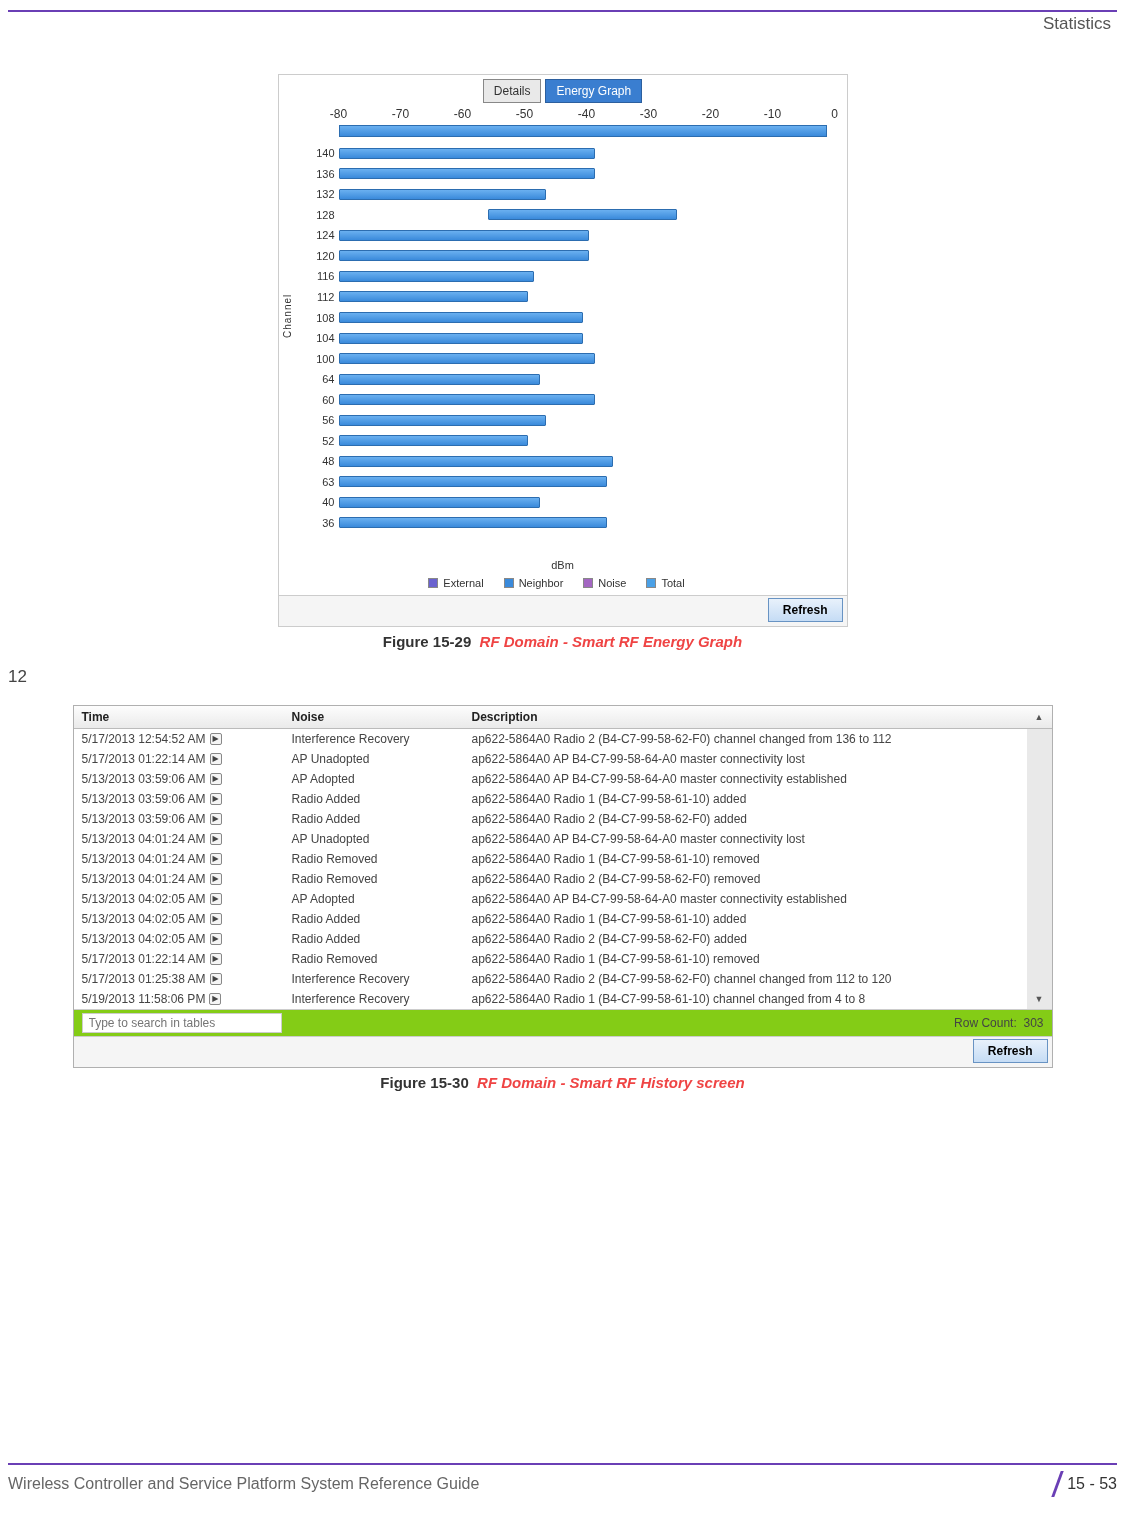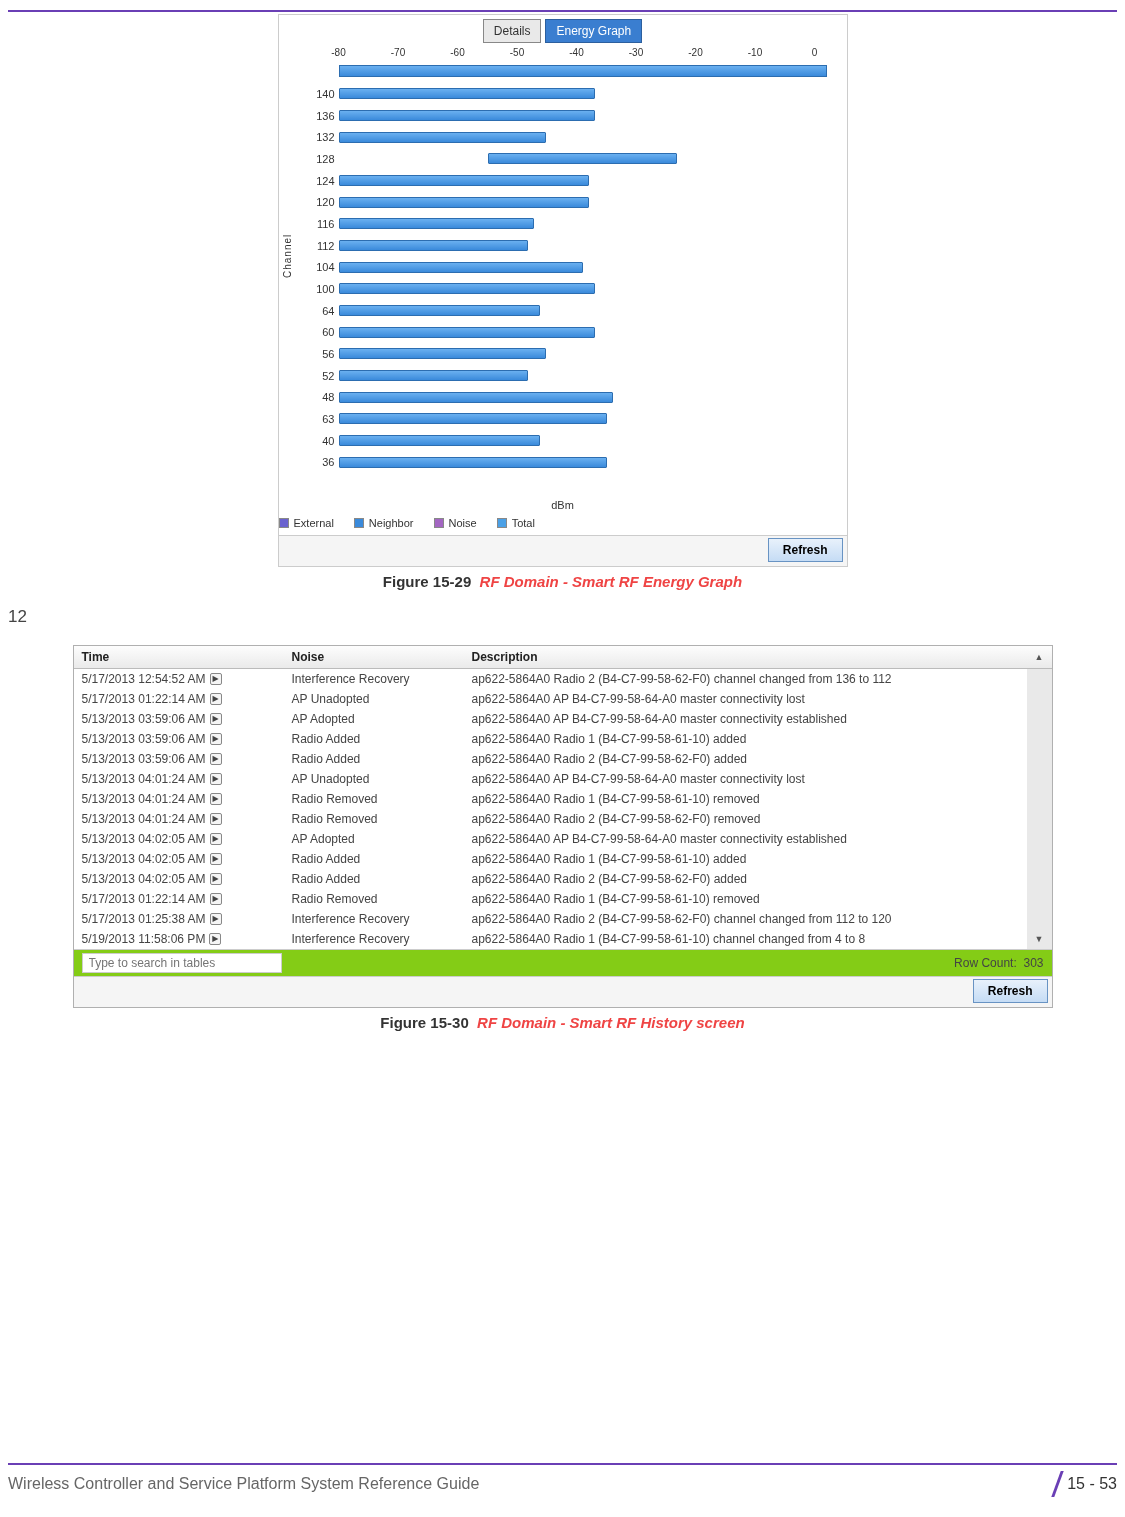--- a/index.html
+++ b/index.html
@@ -7,32 +7,32 @@
     .page { padding: 10px 8px 0 8px; }
     .top-rule { border-top: 2px solid #6a3fb5; margin-bottom: 2px; }
     .header-label { text-align: right; font-size: 17px; color: #555; padding-right: 6px; margin-bottom: 40px; }
 
     .chart-wrap { width: 570px; margin: 0 auto 6px auto; background: #fff; border: 1px solid #ccc; }
     .tabs-row { display: flex; justify-content: center; gap: 4px; padding: 4px 0 0 0; }
     .tab { font-size: 12px; padding: 4px 10px; border: 1px solid #888; background: #e9e9e9; cursor: pointer; }
     .tab.active { background: #3a7ed0; color: #fff; border-color: #2c5f9e; }
 
     .chart-area { position: relative; height: 470px; padding: 6px 10px 0 10px; }
-    .x-top { position: absolute; left: 60px; right: 32px; top: 4px; height: 18px; font-size: 10px; color: #333; }
+    .x-top { position: absolute; left: 60px; right: 12px; top: 4px; height: 18px; font-size: 12px; color: #333; }
     .x-top span { position: absolute; transform: translateX(-50%); }
     .top-bar { position: absolute; left: 60px; right: 20px; top: 22px; height: 12px; background: linear-gradient(#6ab0f0, #3a8adb); border: 1px solid #2c6db0; }
     .bars-zone { position: absolute; left: 60px; right: 20px; top: 40px; bottom: 40px; }
     .bars-col { display: flex; flex-direction: column; justify-content: space-between; height: 100%; }
     .bar-row { display: flex; align-items: center; height: 22px; }
     .y-tick { position: absolute; left: -32px; width: 28px; text-align: right; font-size: 11px; color: #333; }
     .bar { height: 11px; background: linear-gradient(#6ab0f0, #3a8adb); border: 1px solid #2c6db0; border-radius: 1px; }
     .y-label { position: absolute; left: 8px; top: 50%; transform: translateY(-50%) rotate(-90deg); transform-origin: left center; font-size: 10px; color: #333; letter-spacing: 1px; }
     .x-label { position: absolute; left: 50%; bottom: 2px; transform: translateX(-50%); font-size: 11px; color: #333; }
 
-    .legend-row { display: flex; gap: 20px; padding: 4px 12px 6px 0; font-size: 11px; color: #333; }
+    .legend-row { display: flex; justify-content: center; gap: 20px; padding: 4px 12px 6px 0; font-size: 11px; color: #333; }
     .legend-item { display: flex; align-items: center; gap: 5px; }
     .swatch { width: 10px; height: 10px; display: inline-block; border: 1px solid #888; }
     .sw-ext { background: #6a62cf; } .sw-nei { background: #3a8adb; } .sw-noi { background: #a366c2; } .sw-tot { background: #4aa0e6; }
     .refresh-row { display: flex; justify-content: flex-end; padding: 2px 4px 4px 4px; border-top: 1px solid #ccc; background: #f5f5f5; }
     .btn-refresh { background: linear-gradient(#e8f1fb, #c5dcf5); border: 1px solid #6893c3; font-size: 12px; font-weight: bold; padding: 4px 14px; cursor: pointer; }
 
     .fig-caption { text-align: center; font-size: 15px; margin: 6px 0 16px 0; }
     .fig-caption b { color: #333; }
     .fig-caption i { color: #ef4444; font-style: italic; font-weight: bold; }
 
@@ -59,20 +59,21 @@
     .footer-line { display: flex; justify-content: space-between; align-items: center; font-size: 16px; color: #666; }
     .slash-glyph { display:inline-block; transform: skewX(-20deg); border-right: 3px solid #6a3fb5; height: 26px; margin-right: 8px; vertical-align: middle; }
     .page-box { display:flex; align-items:center; }
     .page-num { color:#333; }
   </style>
 </head>
 <body>
 
 <div class="page">
   <div class="top-rule"></div>
+  <div class="header-label">Statistics</div>
 
   <div class="chart-wrap">
     <div class="tabs-row">
       <div class="tab">Details</div>
       <div class="tab active">Energy Graph</div>
     </div>
     <div class="chart-area">
       <div class="y-label">Channel</div>
       <div class="x-top" id="xticks">
           <span style="left: 0%;">-80</span>
@@ -112,20 +113,24 @@
               <div class="y-tick">120</div>
               <div class="bar" style="width: 51.25%;"></div>
             </div>
             <div class="bar-row" style="position: relative;">
               <div class="y-tick">116</div>
               <div class="bar" style="width: 40%;"></div>
             </div>
             <div class="bar-row" style="position: relative;">
               <div class="y-tick">112</div>
               <div class="bar" style="width: 38.75%;"></div>
+            </div>
+            <div class="bar-row" style="position: relative;">
+              <div class="y-tick">108</div>
+              <div class="bar" style="width: 50%;"></div>
             </div>
             <div class="bar-row" style="position: relative;">
               <div class="y-tick">104</div>
               <div class="bar" style="width: 50%;"></div>
             </div>
             <div class="bar-row" style="position: relative;">
               <div class="y-tick">100</div>
               <div class="bar" style="width: 52.5%;"></div>
             </div>
             <div class="bar-row" style="position: relative;">

